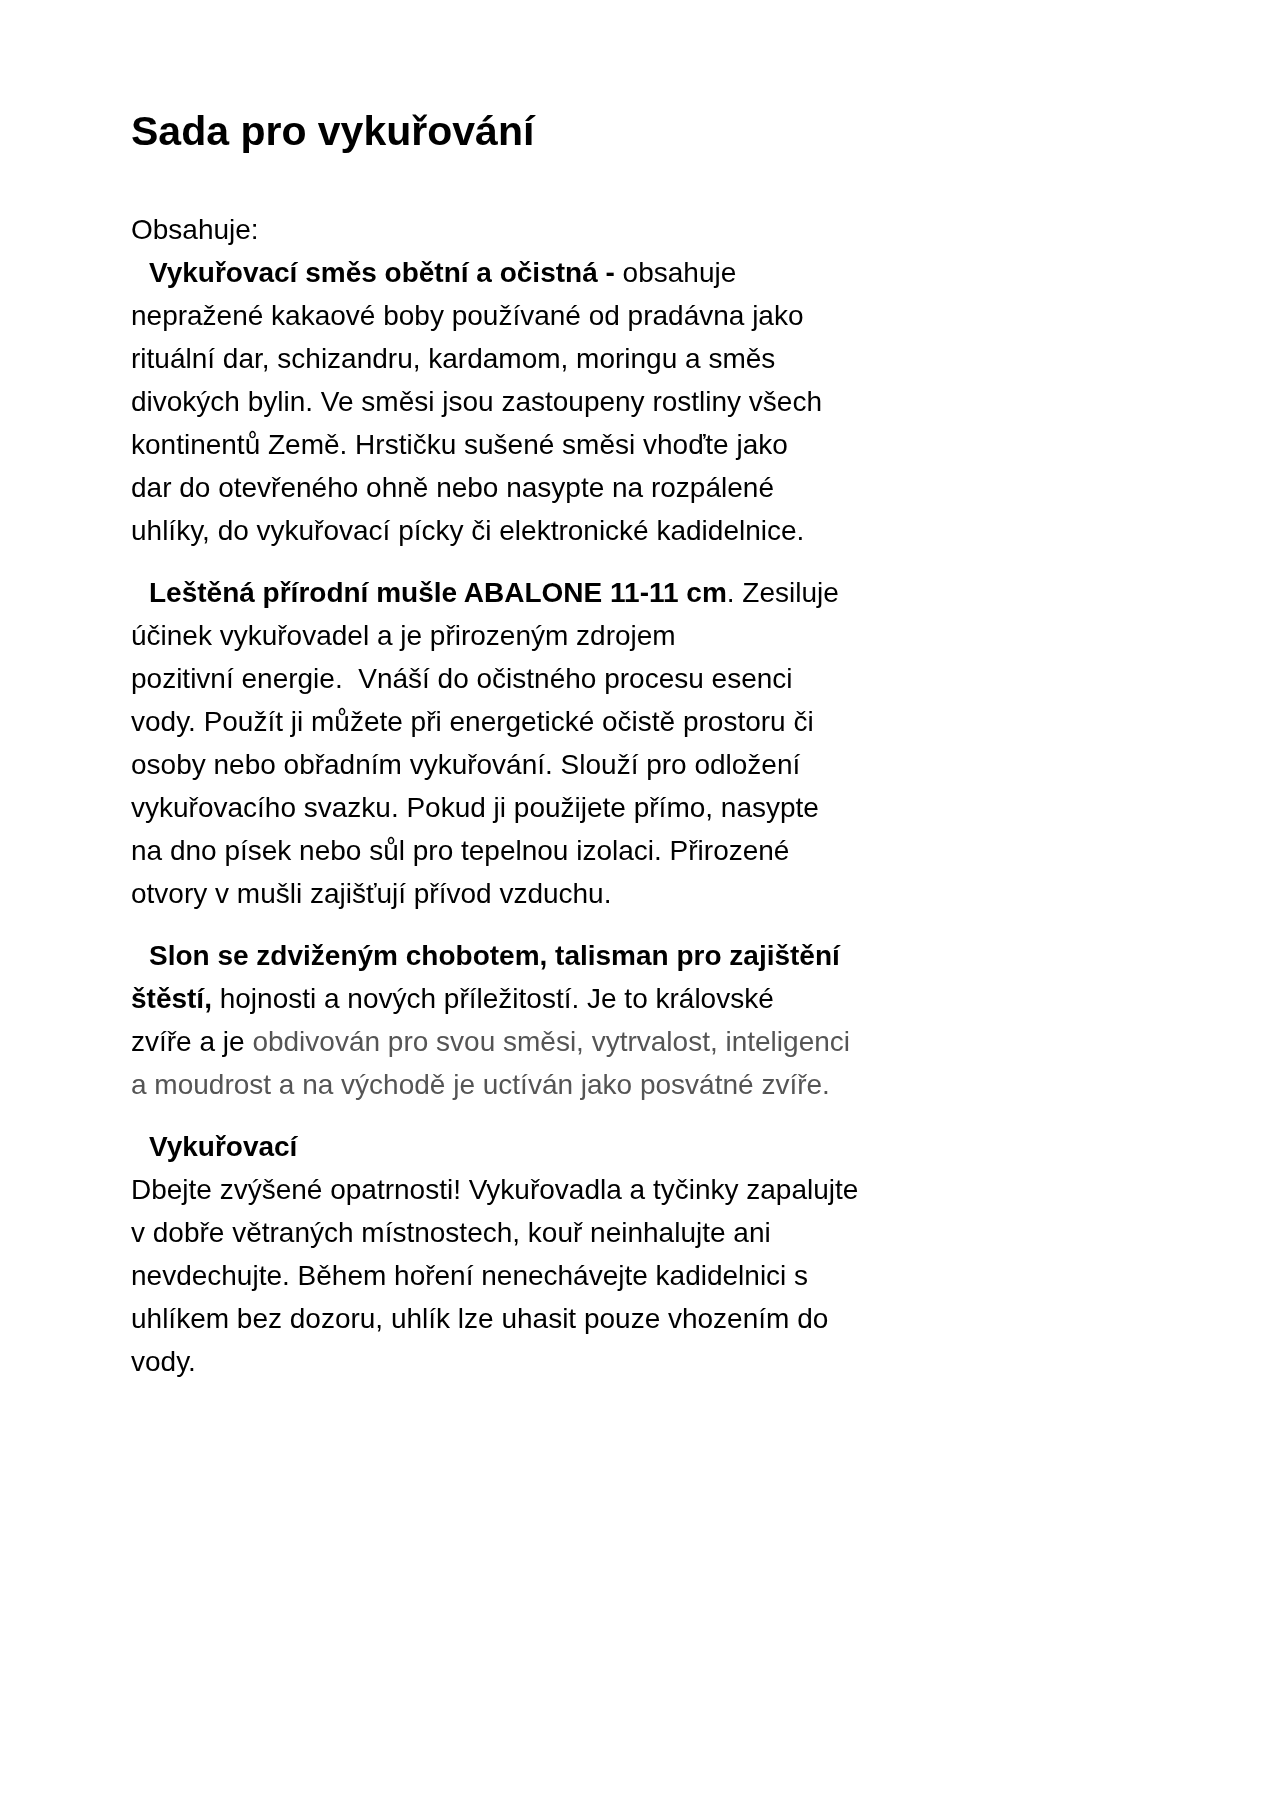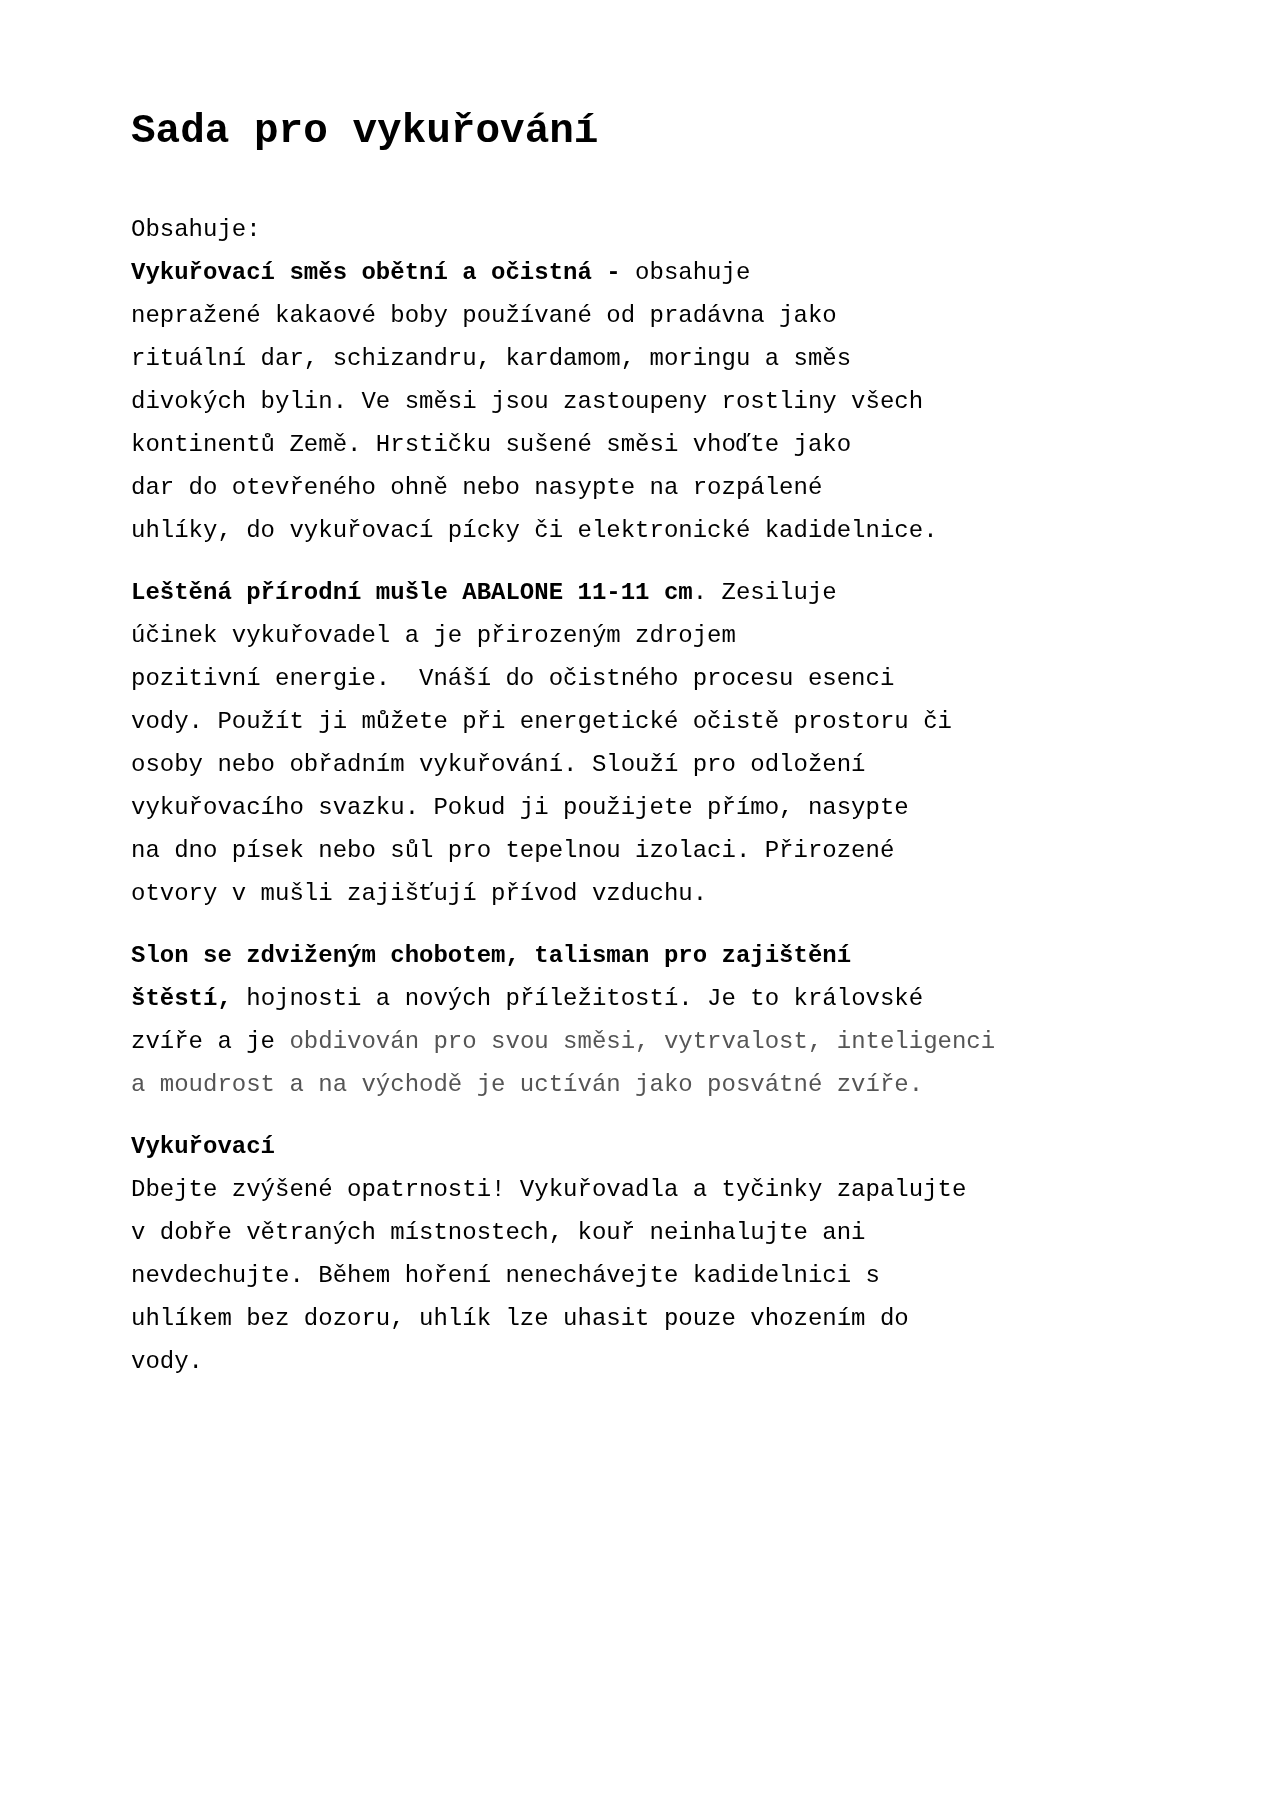--- a/index.html
+++ b/index.html
@@ -12,46 +12,45 @@
     height: 1818px;
     font-family: "Liberation Sans", sans-serif;
     color: var(--text, #000000);
     overflow: hidden;
   }
   .page {
     box-sizing: border-box;
     width: 1088px;
     height: 1818px;
     padding: 106px 92px 0 131px;
-    font-family: Liberation Mono, monospace;
   }
   .doc-title {
     font-size: 41px;
     line-height: 50px;
     font-weight: bold;
     margin: 0 0 52px 0;
     letter-spacing: 0px;
   }
   .body-text {
-    font-size: 24px;
+    font-size: 28px;
     line-height: 43px;
   }
   .intro-line {
     margin: 0;
     white-space: pre-wrap;
   }
   .para {
     margin: 0 0 19px 0;
     white-space: pre-wrap;
   }
   .price-line {
     margin: 0;
     white-space: pre-wrap;
   }
-  .run-bold { font-weight: bold; }
+  .run-bold { font-weight: bold; margin-left: 18px; }
   .run-muted { color: var(--muted, #555555); }
 </style>
 </head>
 <body style="background: rgb(255, 255, 255);">
 
 <div class="page">
   <h1 class="doc-title">Sada pro vykuřování</h1>
 
   <div class="body-text">
     <p class="intro-line">Obsahuje:</p>

